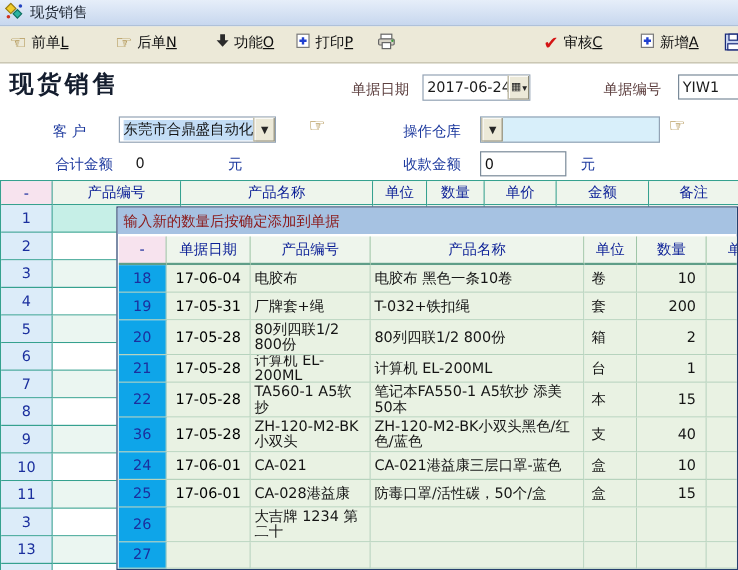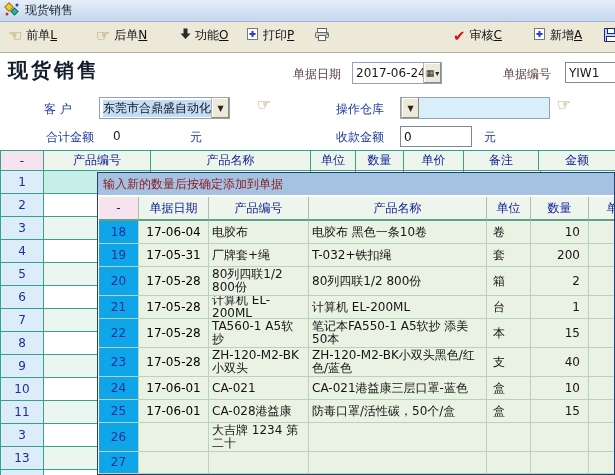--- a/index.html
+++ b/index.html
@@ -185,22 +185,22 @@
   </div>
 
   <div class="mgrid">
     <div class="mghead">
         <div class="mhc col0">-</div>
         <div class="mhc col1">产品编号</div>
         <div class="mhc col2">产品名称</div>
         <div class="mhc col3">单位</div>
         <div class="mhc col4">数量</div>
         <div class="mhc col5">单价</div>
+        <div class="mhc col6">金额</div>
         <div class="mhc col7">备注</div>
-        <div class="mhc col6">金额</div>
       </div>
     <div>
         <div class="mrow">
           <div class="mc col0">1</div>
           <div class="mc col1 active"></div>
           <div class="mc col2 alt"></div>
           <div class="mc col3 alt"></div>
           <div class="mc col4 alt"></div>
           <div class="mc col5 alt"></div>
           <div class="mc col6 alt"></div>
@@ -391,21 +391,21 @@
           <div class="prow" style="height: 29px;">
             <div class="pc p0 num">22</div>
             <div class="pc p1 date">17-05-28</div>
             <div class="pc p2 text">TA560-1 A5软抄</div>
             <div class="pc p3 text">笔记本FA550-1 A5软抄 添美 50本</div>
             <div class="pc p4 unit">本</div>
             <div class="pc p5 qty">15</div>
             <div class="pc p6 price"></div>
           </div>
           <div class="prow" style="height: 29px;">
-            <div class="pc p0 num">23</div>
+            <div class="pc p0 num">36</div>
             <div class="pc p1 date">17-05-28</div>
             <div class="pc p2 text">ZH-120-M2-BK小双头</div>
             <div class="pc p3 text">ZH-120-M2-BK小双头黑色/红色/蓝色</div>
             <div class="pc p4 unit">支</div>
             <div class="pc p5 qty">40</div>
             <div class="pc p6 price"></div>
           </div>
           <div class="prow" style="height: 23px;">
             <div class="pc p0 num">24</div>
             <div class="pc p1 date">17-06-01</div>

